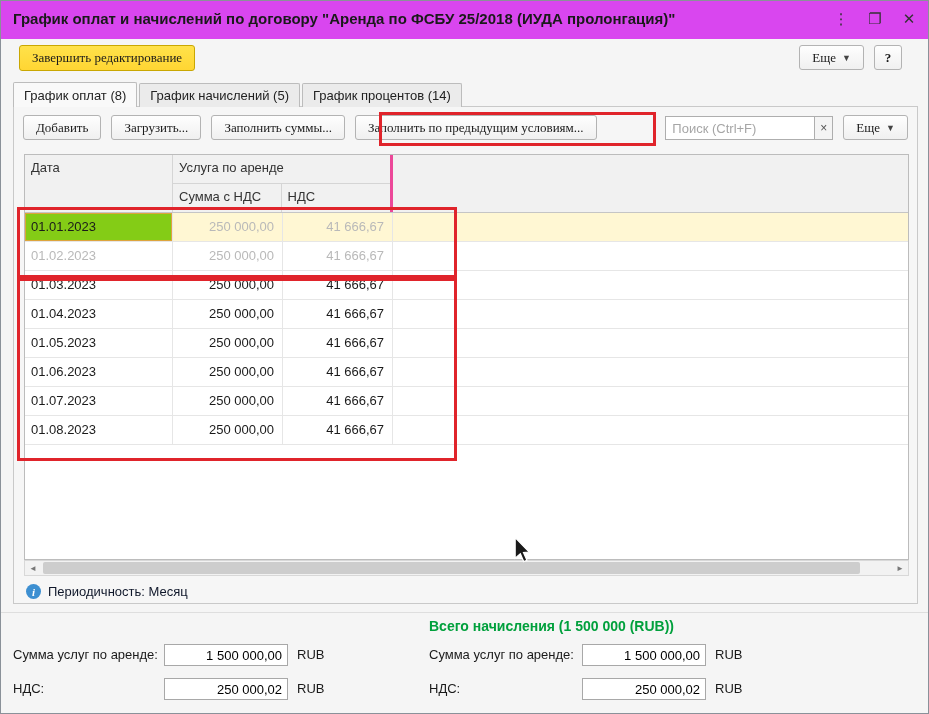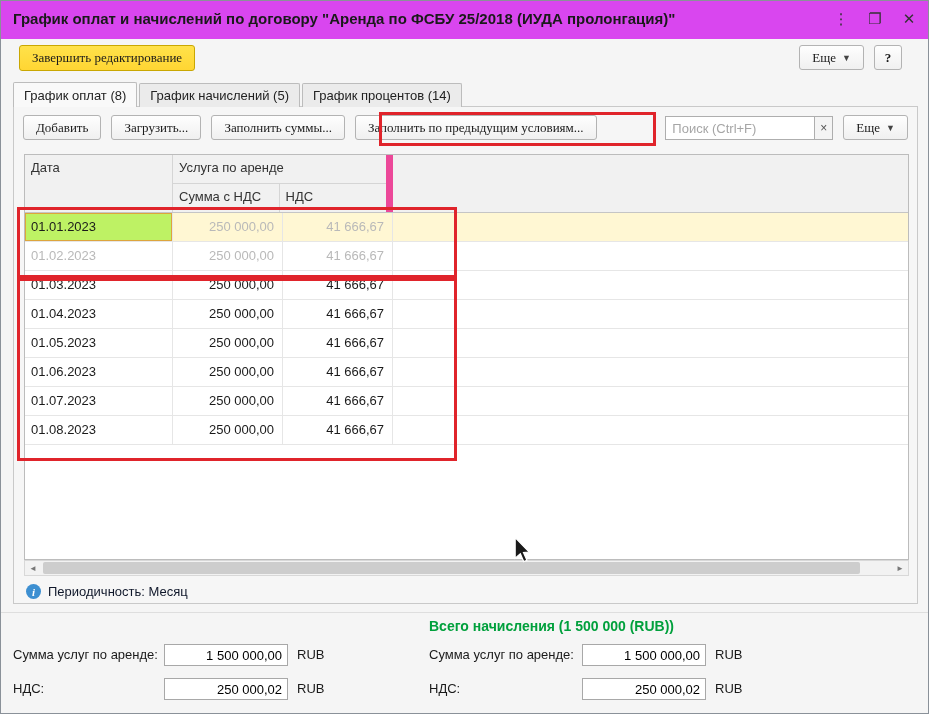--- a/index.html
+++ b/index.html
@@ -46,34 +46,34 @@
   .search-input::placeholder { color:#a6a6a6; }
   .clear-btn { width:18px; height:24px; border:1px solid #aeaeae; border-left:none; background:#f4f4f4;
                display:flex; align-items:center; justify-content:center; font-size:12px; color:#555; }
 
   
   .grid-table { position:absolute; left:10px; top:47px; width:885px; height:406px;
                 background:#ffffff; border:1px solid #bcbcbc; overflow:hidden; }
   .thead { display:flex; height:58px; background:#f1f1f1; border-bottom:1px solid #c5c5c5; }
   .th { font-size:13px; color:#333; padding:5px 6px; }
   .th-date { width:148px; border-right:1px solid #d5d5d5; }
-  .th-group { width:220px; display:flex; flex-direction:column; border-right:7px solid #ec4899; }
+  .th-group { width:220px; display:flex; flex-direction:column; border-right:3px solid #ec4899; }
   .th-grouptitle { height:29px; border-bottom:1px solid #d5d5d5; }
   .th-subrow { display:flex; height:29px; }
   .th-sum { width:110px; border-right:1px solid #d5d5d5; }
   .th-vat { width:110px; }
   .th-fill { flex:1; }
 
   .tr { display:flex; height:29px; line-height:28px; background:#fff; }
   .td { border-bottom:1px solid #e6e6e6; font-size:13px; white-space:nowrap; }
   .c-date { width:148px; padding:0 6px; border-right:1px solid #e6e6e6; }
   .c-num  { width:110px; padding:0 8px; text-align:right; border-right:1px solid #e6e6e6; }
   .c-fill { flex:1; }
   .tr.selected .td { background:#fff7d3; }
-  .tr.selected .c-date { background:#bef264; box-shadow:inset 0 0 0 1px #dda53d; }
+  .tr.selected .c-date { background:#84cc16; box-shadow:inset 0 0 0 1px #dda53d; }
   .tr.dim-nums .c-num { color:#b9b9b9; }
   .tr.dim-all .td { color:#b9b9b9; }
 
   
   .hscroll { position:absolute; left:10px; top:453px; width:885px; height:16px; display:flex;
              background:#f2f2f2; border:1px solid #d8d8d8; }
   .sb-btn { width:16px; height:100%; display:flex; align-items:center; justify-content:center;
             font-size:8px; color:#777; background:#f2f2f2; }
   .sb-track { flex:1; position:relative; }
   .sb-thumb { position:absolute; left:2px; top:1px; height:12px; width:96%; background:#cdcdcd; border-radius:2px; }

